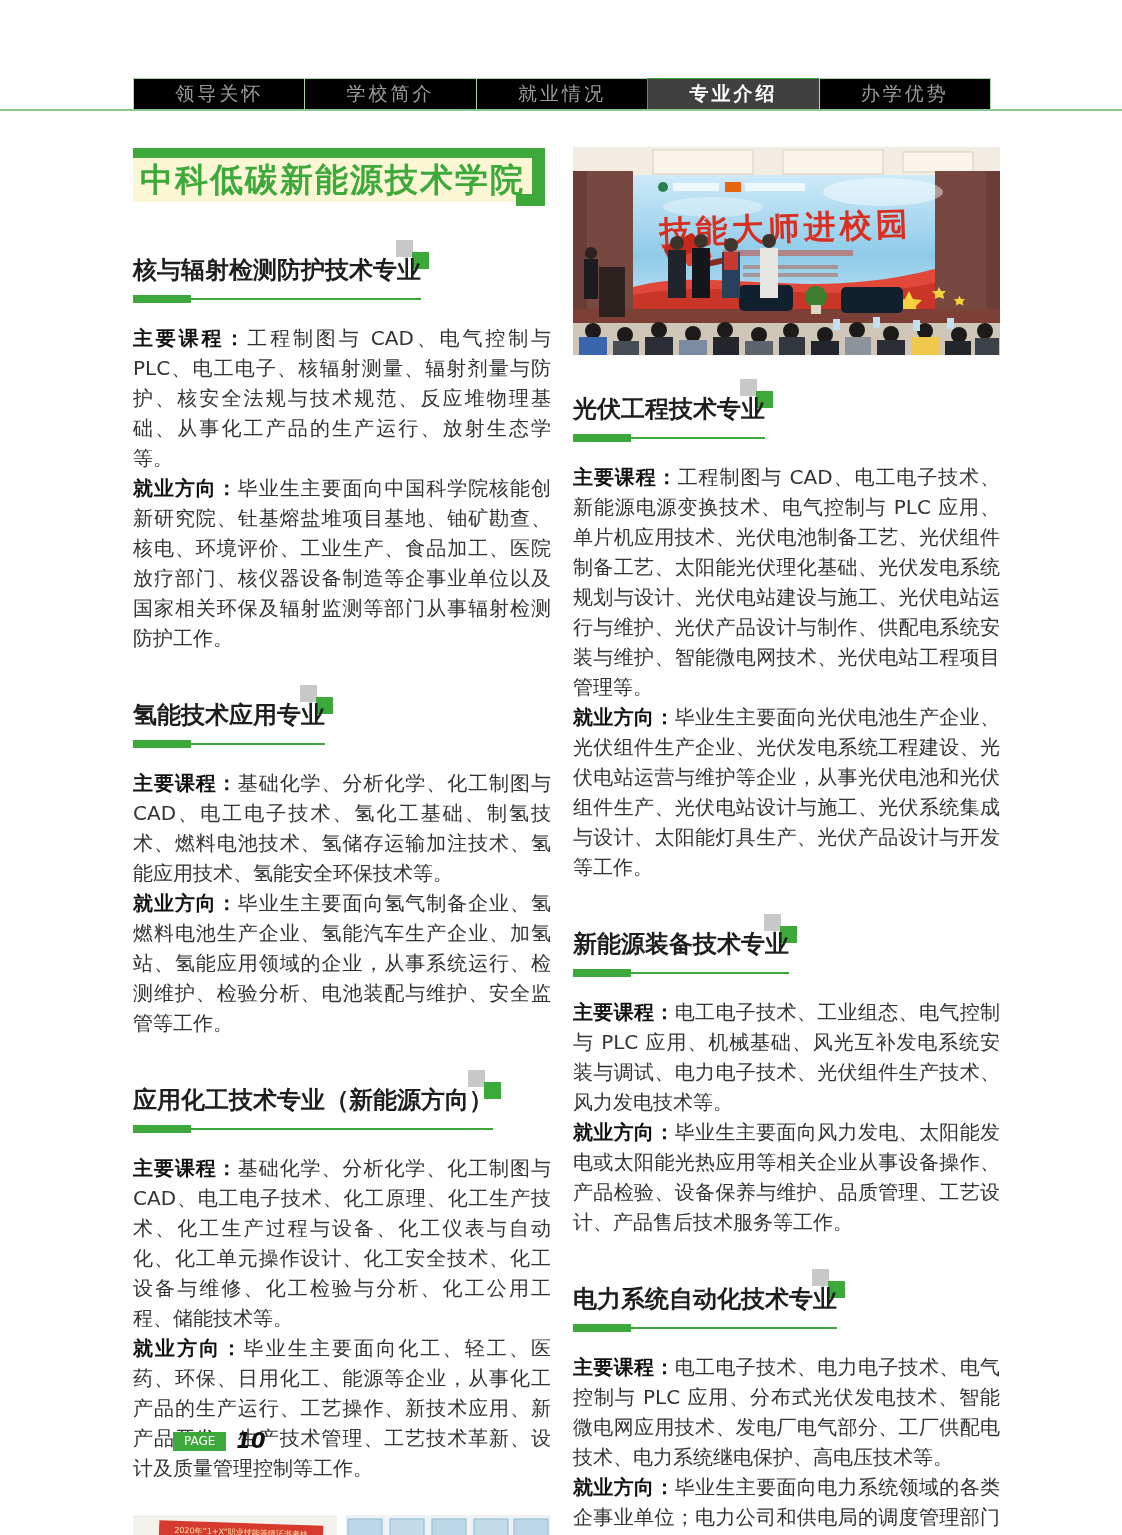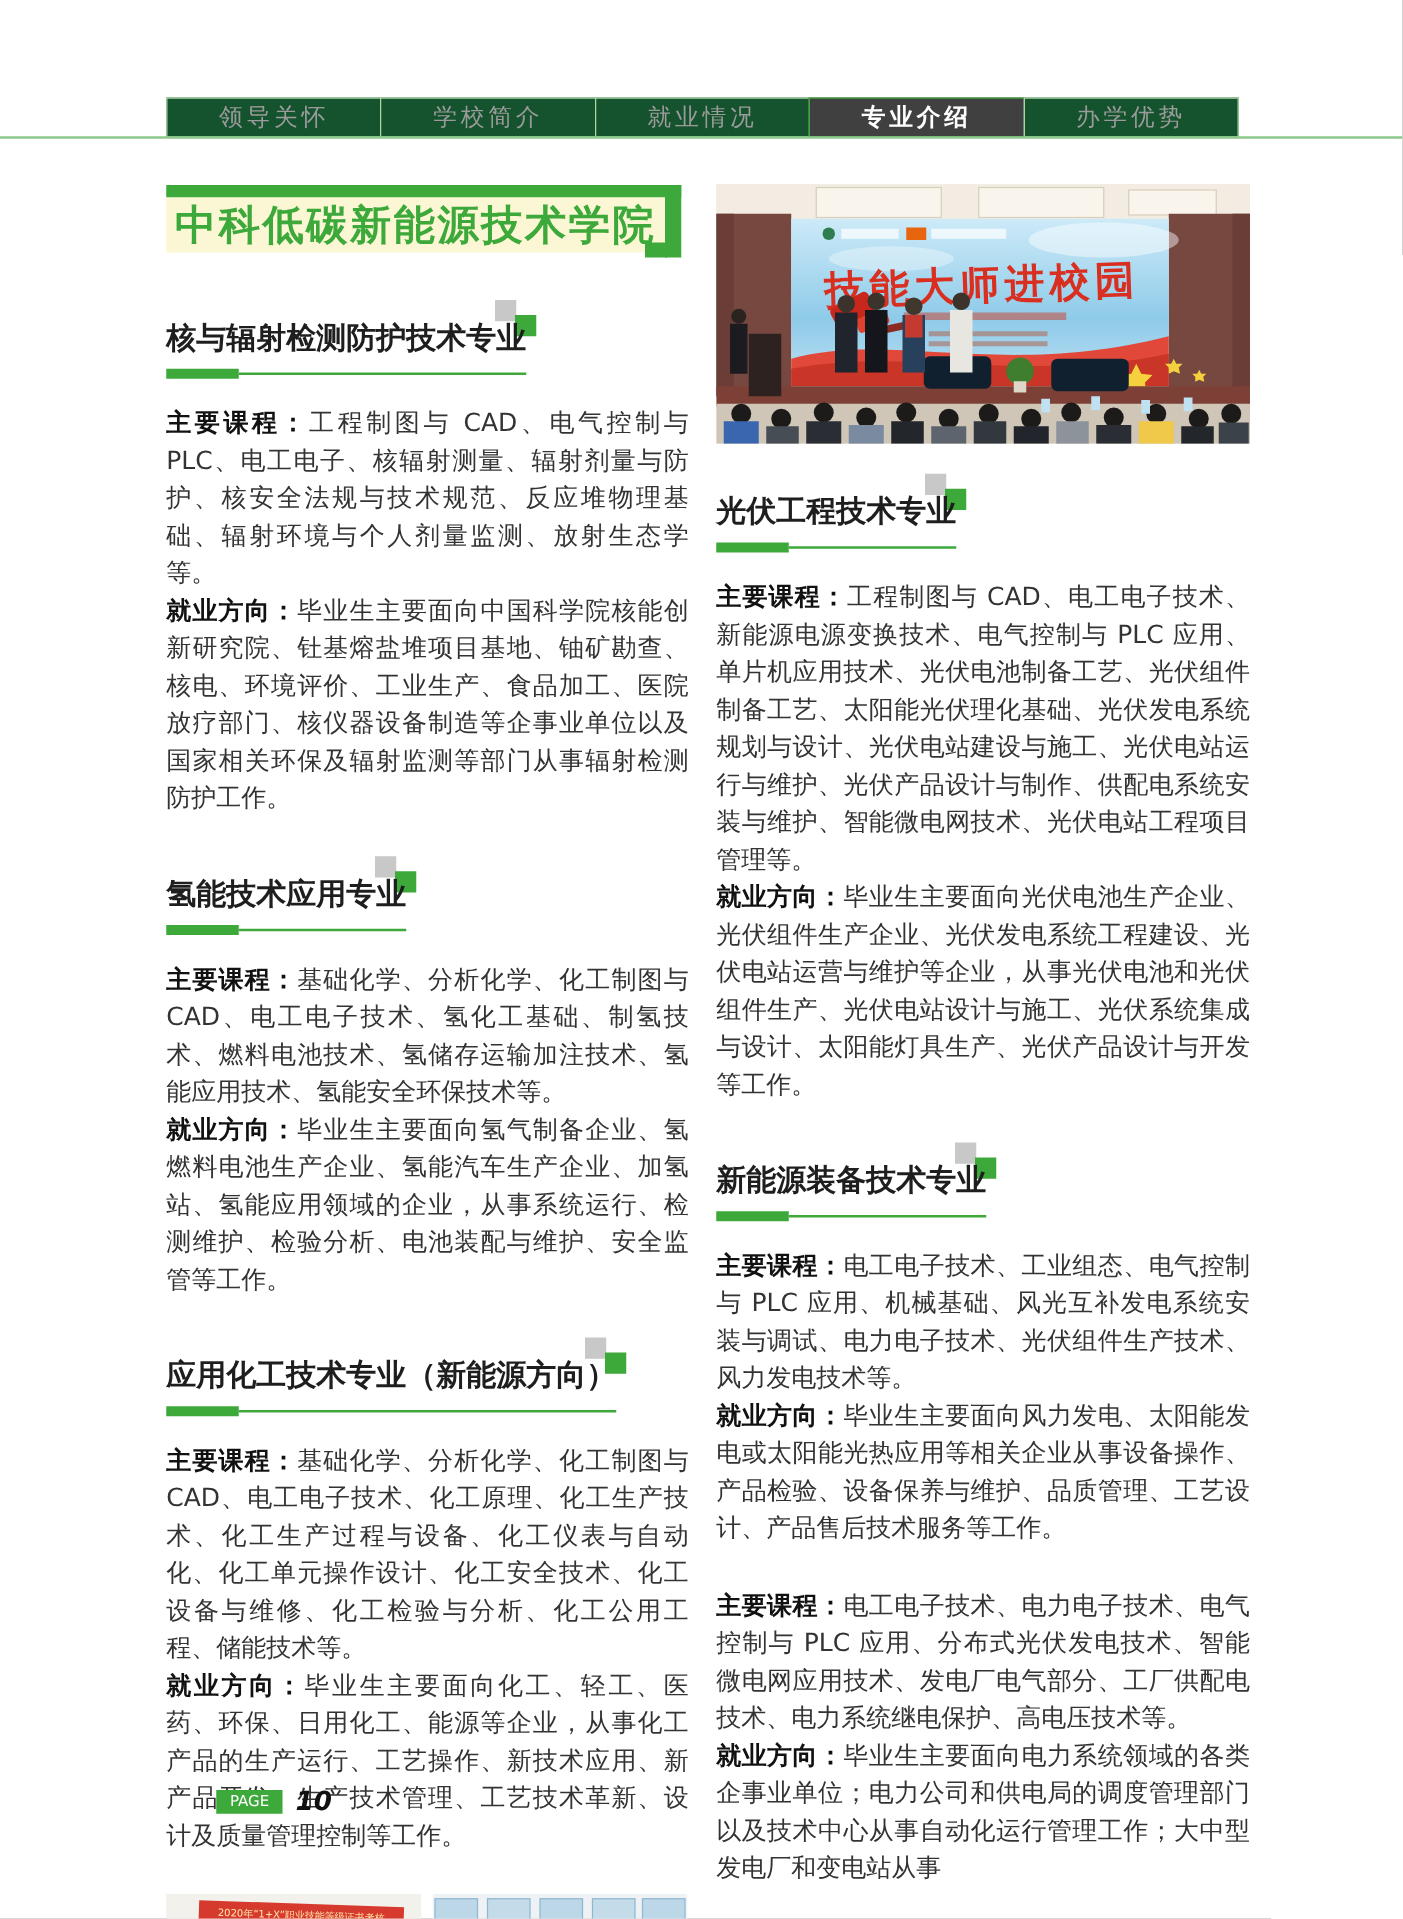--- a/index.html
+++ b/index.html
@@ -4,21 +4,21 @@
 <style>
   * { margin: 0; padding: 0; box-sizing: border-box; }
   body { background: #888; font-family: "DejaVu Sans", "Liberation Sans", sans-serif; }
   .page {
     position: relative; width: 1122px; height: 1535px; background: #ffffff;
     margin: 0 auto; overflow: hidden;
   }
   
   .tabbar { position: absolute; left: 133px; top: 78px; width: 858px; height: 32px; display: flex; }
   .tab {
-    flex: 1; border: 1px solid #abd6a6; border-right: none; background: #14532d; color: #9b9b9b;
+    flex: 1; border: 1px solid #abd6a6; border-right: none; background: #000000; color: #9b9b9b;
     font-size: 19px; letter-spacing: 3px; display: flex; align-items: center; justify-content: center;
     cursor: pointer;
   }
   .tab:last-child { border-right: 1px solid #abd6a6; }
   .tab.active { background: #404040; border-color: #3ea93b; color: #fff; font-weight: bold; text-align: right; }
   .topline { position: absolute; left: 0; top: 109px; width: 1122px; height: 2px; background: #8cc98c; }
 
   
   .banner { position: absolute; left: 133px; top: 148px; width: 412px; height: 68px; }
   .banner .bar-top { position: absolute; left: 0; top: 0; width: 412px; height: 10px; background: #3ea93b; }
@@ -90,21 +90,21 @@
         <span class="sec-title-wrap">
           <span class="sq gray"></span>
           <span class="sq green"></span>
           <span class="sec-title">核与辐射检测防护技术专业</span>
           <span class="sec-underline">
               <span class="u-thick"></span>
               <span class="u-thin"></span>
             </span>
         </span>
       </div>
-      <p class="body-p"><b class="p-label">主要课程：</b><span>工程制图与 CAD、电气控制与 PLC、电工电子、核辐射测量、辐射剂量与防护、核安全法规与技术规范、反应堆物理基础、辐射环境与个人剂量监测、放射生态学等。</span></p>
+      <p class="body-p"><b class="p-label">主要课程：</b><span>工程制图与 CAD、电气控制与 PLC、电工电子、核辐射测量、辐射剂量与防护、核安全法规与技术规范、反应堆物理基础、从事化工产品的生产运行、放射生态学等。</span></p>
       <p class="body-p"><b class="p-label">就业方向：</b><span>毕业生主要面向中国科学院核能创新研究院、钍基熔盐堆项目基地、铀矿勘查、核电、环境评价、工业生产、食品加工、医院放疗部门、核仪器设备制造等企事业单位以及国家相关环保及辐射监测等部门从事辐射检测防护工作。</span></p>
     </div>
 
     <div class="section">
       <div class="sec-head">
         <span class="sec-title-wrap">
           <span class="sq gray"></span>
           <span class="sq green"></span>
           <span class="sec-title">氢能技术应用专业</span>
           <span class="sec-underline">
@@ -367,20 +367,31 @@
               <span class="u-thick"></span>
               <span class="u-thin"></span>
             </span>
         </span>
       </div>
       <p class="body-p"><b class="p-label">主要课程：</b><span>电工电子技术、工业组态、电气控制与 PLC 应用、机械基础、风光互补发电系统安装与调试、电力电子技术、光伏组件生产技术、风力发电技术等。</span></p>
       <p class="body-p"><b class="p-label">就业方向：</b><span>毕业生主要面向风力发电、太阳能发电或太阳能光热应用等相关企业从事设备操作、产品检验、设备保养与维护、品质管理、工艺设计、产品售后技术服务等工作。</span></p>
     </div>
 
     <div class="section">
+      <div class="sec-head">
+        <span class="sec-title-wrap">
+          <span class="sq gray"></span>
+          <span class="sq green"></span>
+          <span class="sec-title">电力系统自动化技术专业</span>
+          <span class="sec-underline">
+              <span class="u-thick"></span>
+              <span class="u-thin"></span>
+            </span>
+        </span>
+      </div>
       <p class="body-p"><b class="p-label">主要课程：</b><span>电工电子技术、电力电子技术、电气控制与 PLC 应用、分布式光伏发电技术、智能微电网应用技术、发电厂电气部分、工厂供配电技术、电力系统继电保护、高电压技术等。</span></p>
       <p class="body-p"><b class="p-label">就业方向：</b><span>毕业生主要面向电力系统领域的各类企事业单位；电力公司和供电局的调度管理部门以及技术中心从事自动化运行管理工作；大中型发电厂和变电站从事</span></p>
     </div>
   </div>
 
   <div class="footer">
     <span class="page-badge">PAGE</span>
     <span class="page-num">10</span>
   </div>
 

